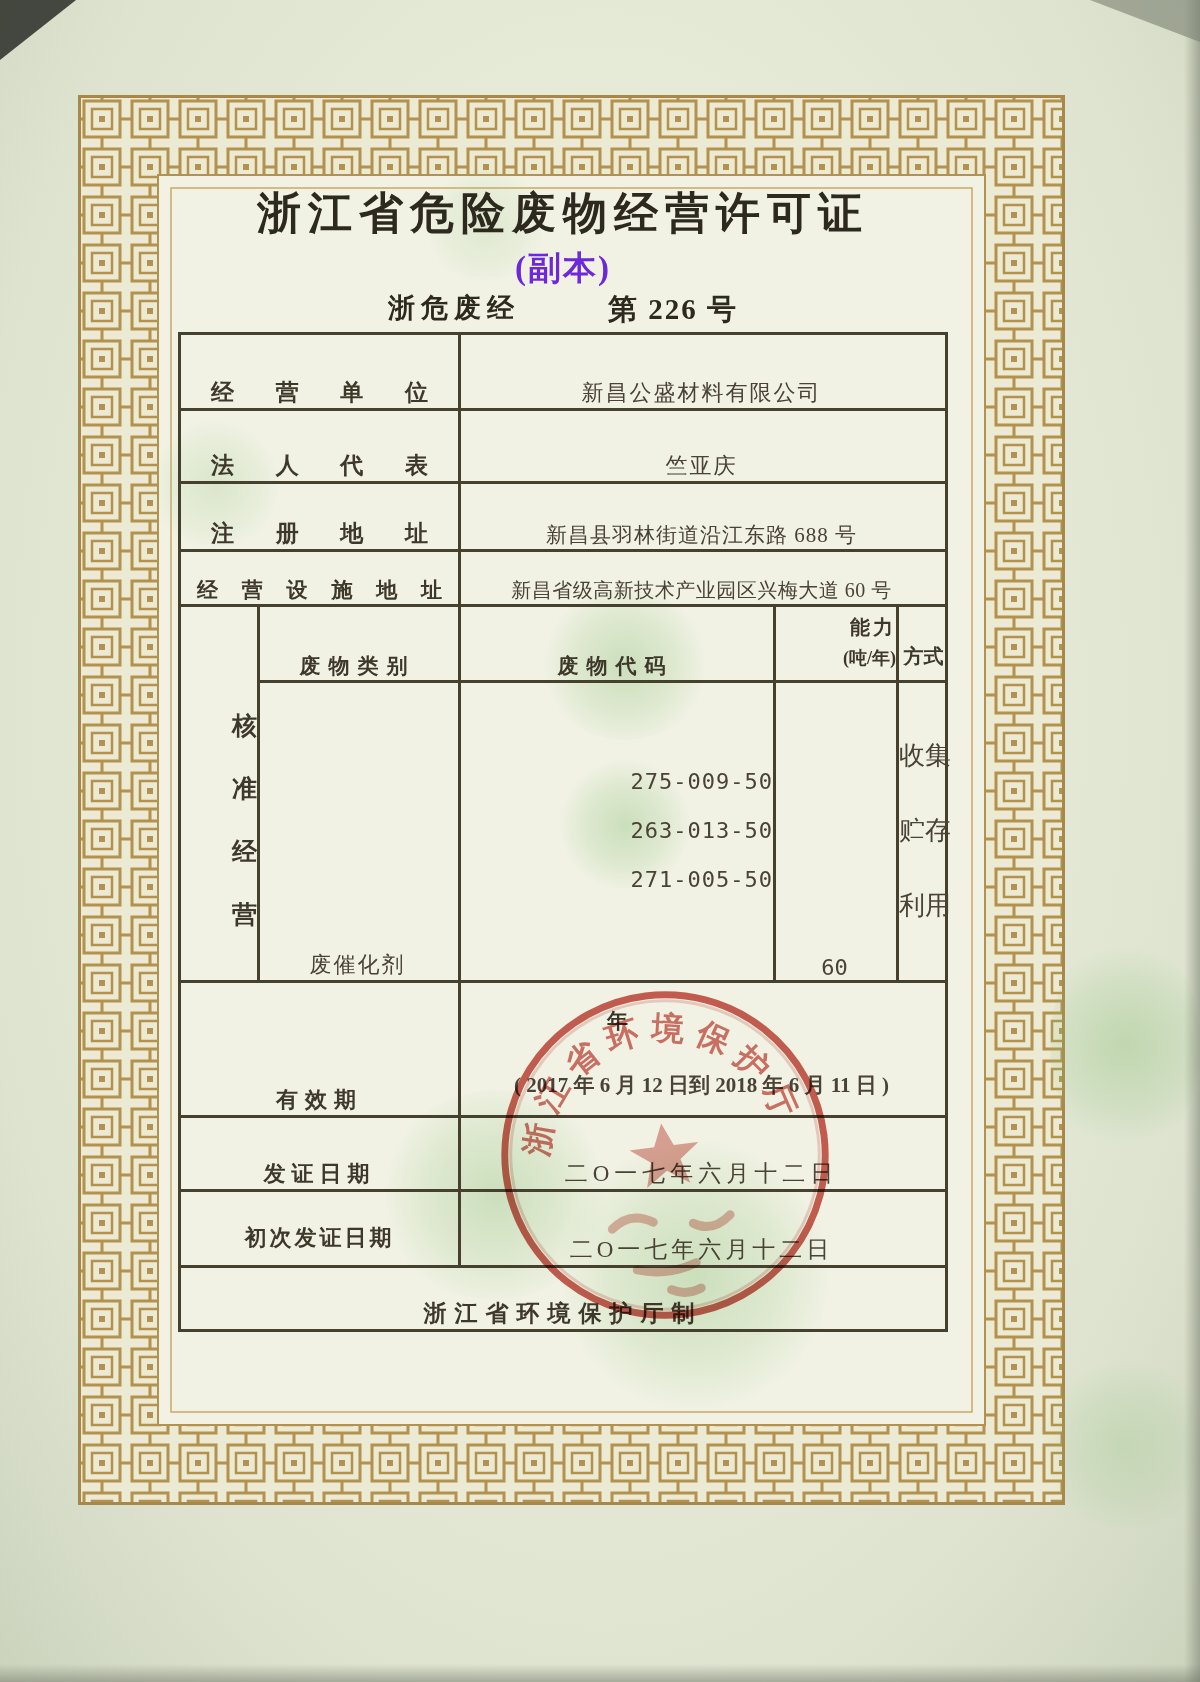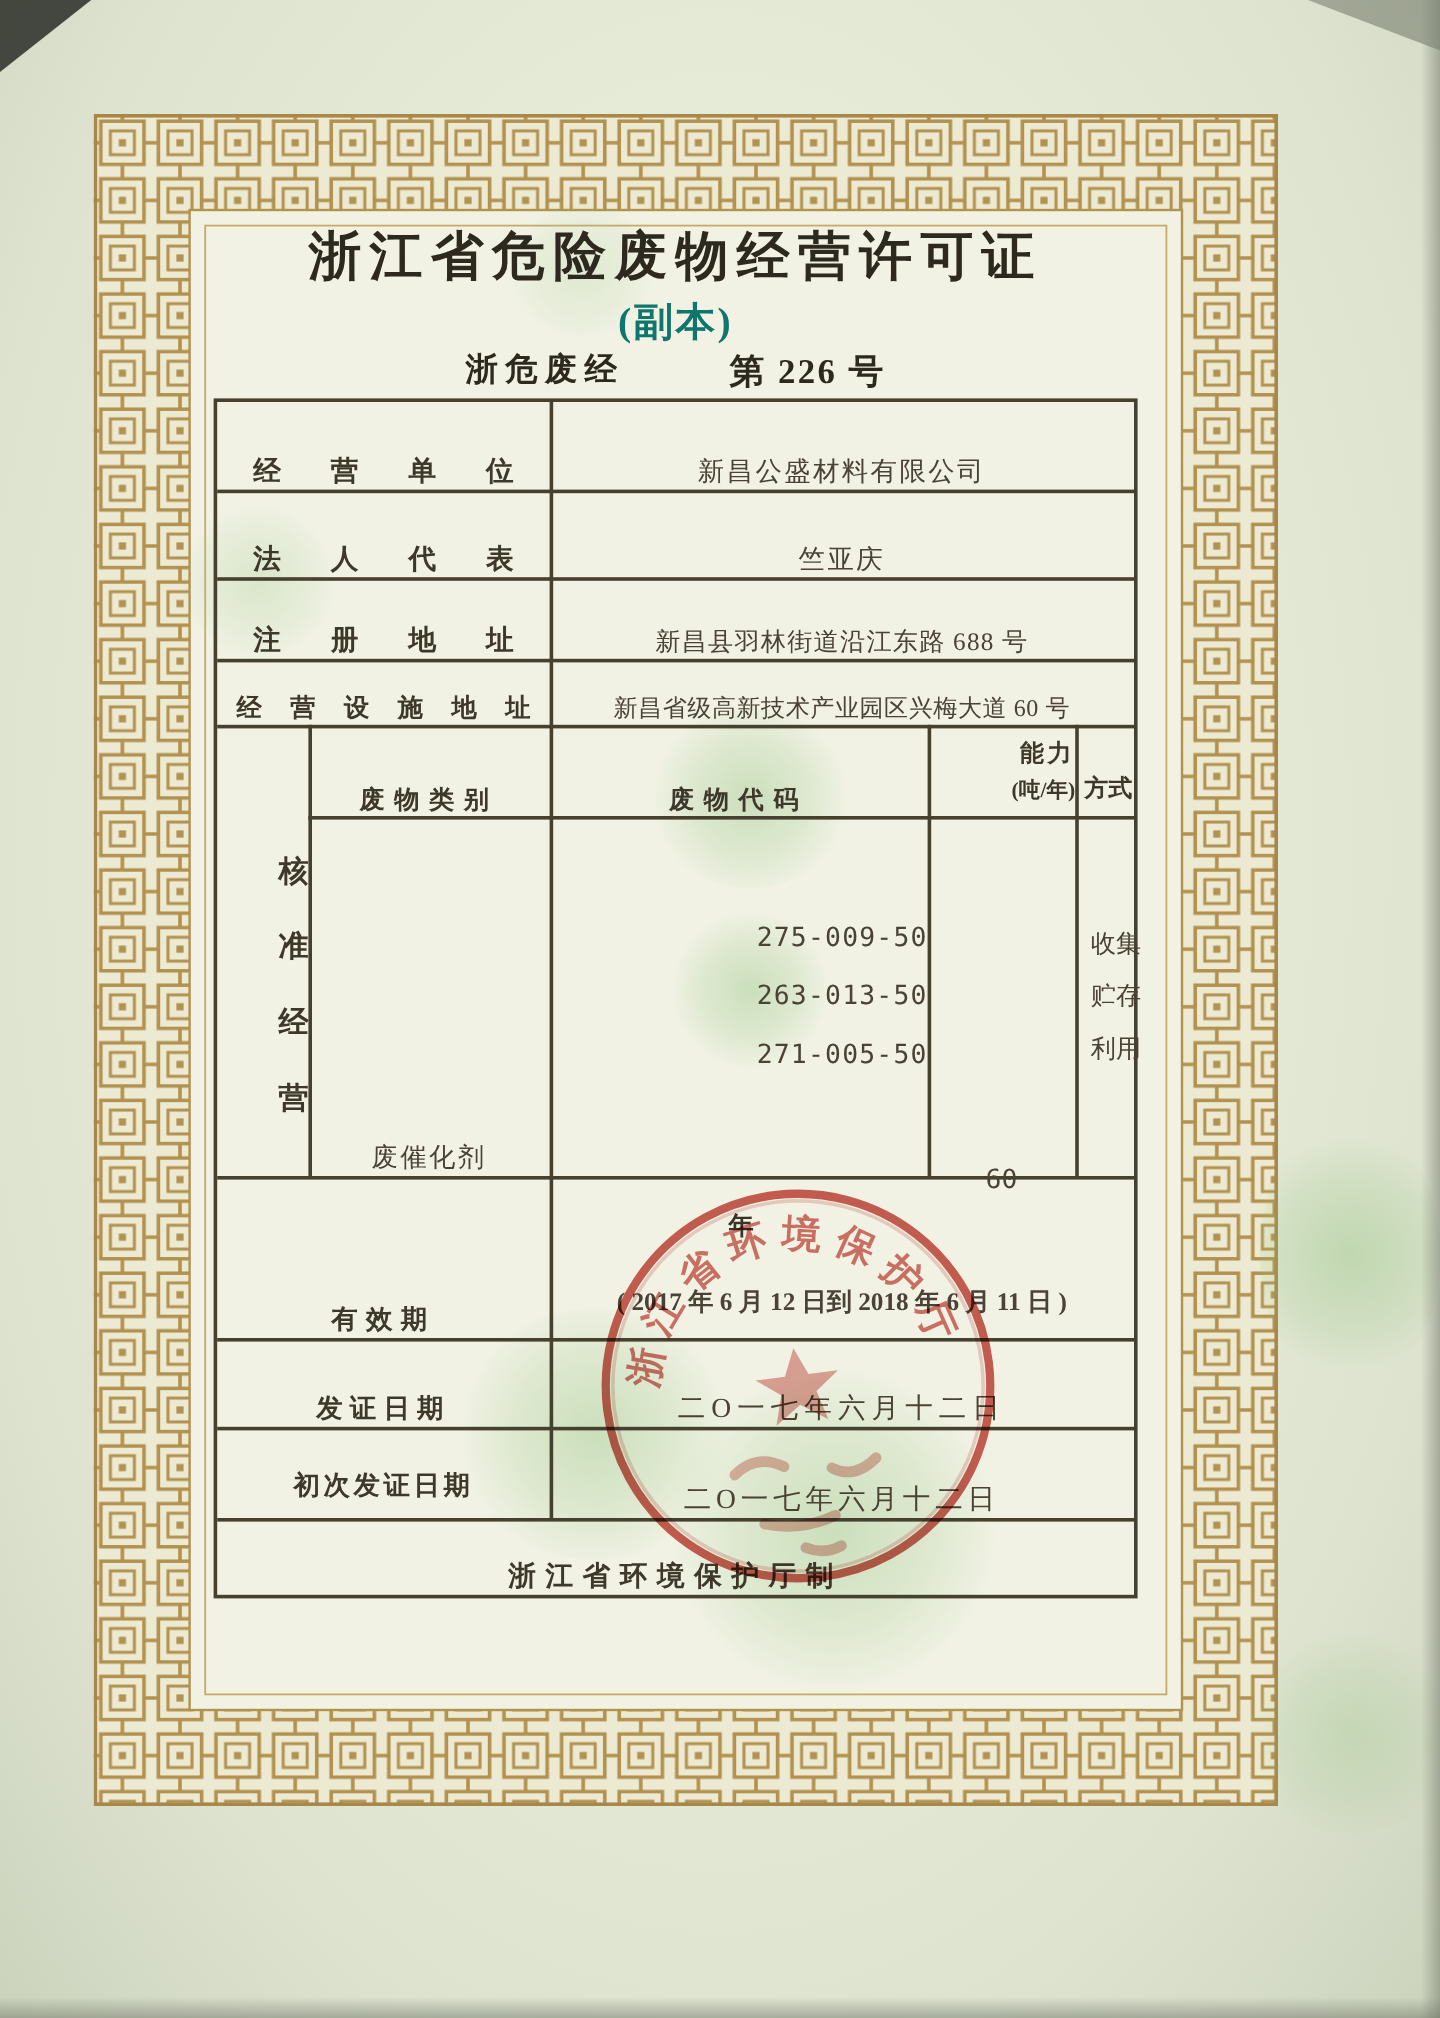--- a/index.html
+++ b/index.html
@@ -11,21 +11,21 @@
   .abs{position:absolute;}
   
   .corner-tl{left:0;top:0;width:76px;height:60px;background:#2f322b;clip-path:polygon(0 0,100% 0,0 100%);opacity:.88;}
   .corner-tr{right:0;top:0;width:110px;height:42px;background:#5a5f51;clip-path:polygon(0 0,100% 0,100% 100%);opacity:.45;}
   .edge-right{left:1184px;top:0;width:16px;height:1682px;background:linear-gradient(to right,rgba(120,126,110,0),rgba(120,126,110,.55));}
   .edge-bottom{left:0;top:1664px;width:1200px;height:18px;background:linear-gradient(to bottom,rgba(110,116,100,0),rgba(110,116,100,.5));}
   
   .blob{border-radius:50%;background:radial-gradient(circle,rgba(141,192,122,.38) 0%,rgba(141,192,122,.18) 45%,rgba(141,192,122,0) 72%);}
   
   .title{left:163px;top:184px;width:800px;text-align:center;font-size:44px;font-weight:bold;letter-spacing:7px;color:#2d291e;}
-  .subtitle{left:163px;top:246px;width:800px;text-align:center;font-size:33px;font-weight:bold;letter-spacing:2px;color:#0f766e;}
+  .subtitle{left:163px;top:246px;width:800px;text-align:center;font-size:33px;font-weight:bold;letter-spacing:2px;color:#6d28d9;}
   .serial{left:163px;top:290px;width:800px;display:flex;justify-content:center;gap:88px;color:#2d291e;}
   .serial .pfx{font-size:27px;font-weight:bold;letter-spacing:6px;}
   .serial .num{font-size:29px;font-weight:bold;letter-spacing:2px;}
   
   .tbl{left:178px;top:332px;width:770px;height:1000px;border:3px solid #46402e;box-sizing:border-box;}
   .hl,.vl{position:absolute;background:#46402e;}
   .cell{position:absolute;display:flex;align-items:flex-end;justify-content:center;color:#3e382a;}
   .jl span{width:100%;text-align:justify;text-align-last:justify;text-justify:inter-character;}
   .valtxt{color:#4a4335;}
   .mono{font-family:"DejaVu Sans Mono","Liberation Mono",monospace;}
@@ -129,22 +129,22 @@
     <span style="font-size:18px;">(吨/年)</span>
   </div>
   <div class="cell" style="left:715px;top:269px;width:55px;height:76px;font-size:20px;font-weight:bold;align-items:flex-end;padding-bottom:10px;box-sizing:border-box;">方式</div>
 
   <div class="cell valtxt" style="left:76px;top:345px;width:201px;height:300px;font-size:22px;letter-spacing:2px;">废催化剂</div>
   <div class="cell colstack valtxt mono" style="left:277px;top:345px;width:315px;height:300px;gap:24px;font-size:22px;letter-spacing:1px;">
     <span>275-009-50</span>
     <span>263-013-50</span>
     <span>271-005-50</span>
   </div>
-  <div class="cell valtxt mono" style="left:592px;top:345px;width:123px;height:300px;font-size:22px;margin-top:16px;">60</div>
-  <div class="cell colstack valtxt" style="left:715px;top:345px;width:55px;height:300px;gap:16px;font-size:21px;">
+  <div class="cell valtxt mono" style="left:592px;top:345px;width:123px;height:300px;font-size:22px;">60</div>
+  <div class="cell colstack valtxt" style="left:715px;top:345px;width:55px;height:300px;gap:40px;font-size:26px;">
     <span>收集</span>
     <span>贮存</span>
     <span>利用</span>
   </div>
 
   <div class="cell" style="left:0;top:645px;width:277px;height:135px;font-size:22px;font-weight:bold;letter-spacing:7px;">有效期</div>
   <div class="cell valtxt" style="left:277px;top:645px;width:487px;height:135px;align-items:flex-end;padding-bottom:16px;box-sizing:border-box;font-size:21px;font-weight:600;">( 2017 年 6 月 12 日到 2018 年 6 月 11 日 )</div>
   <div class="abs stray" style="left:426px;top:672px;">年</div>
 
   <div class="cell" style="left:0;top:780px;width:277px;height:74px;font-size:22px;font-weight:bold;letter-spacing:6px;">发证日期</div>

